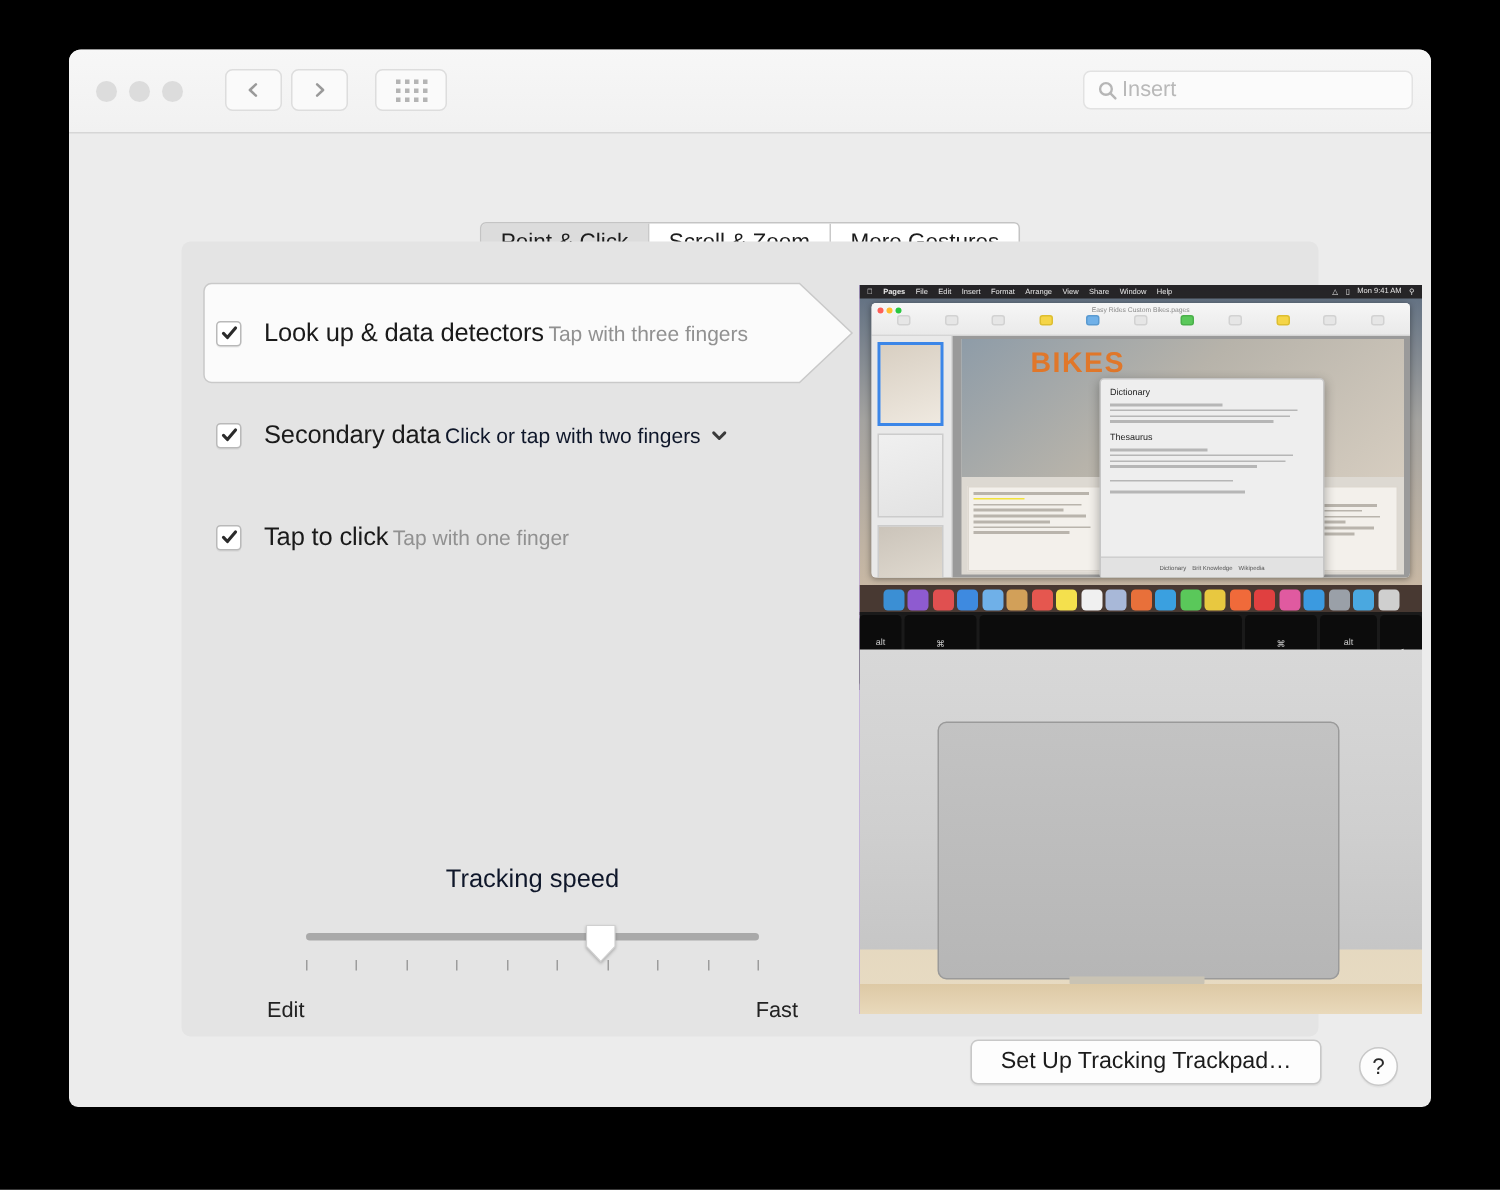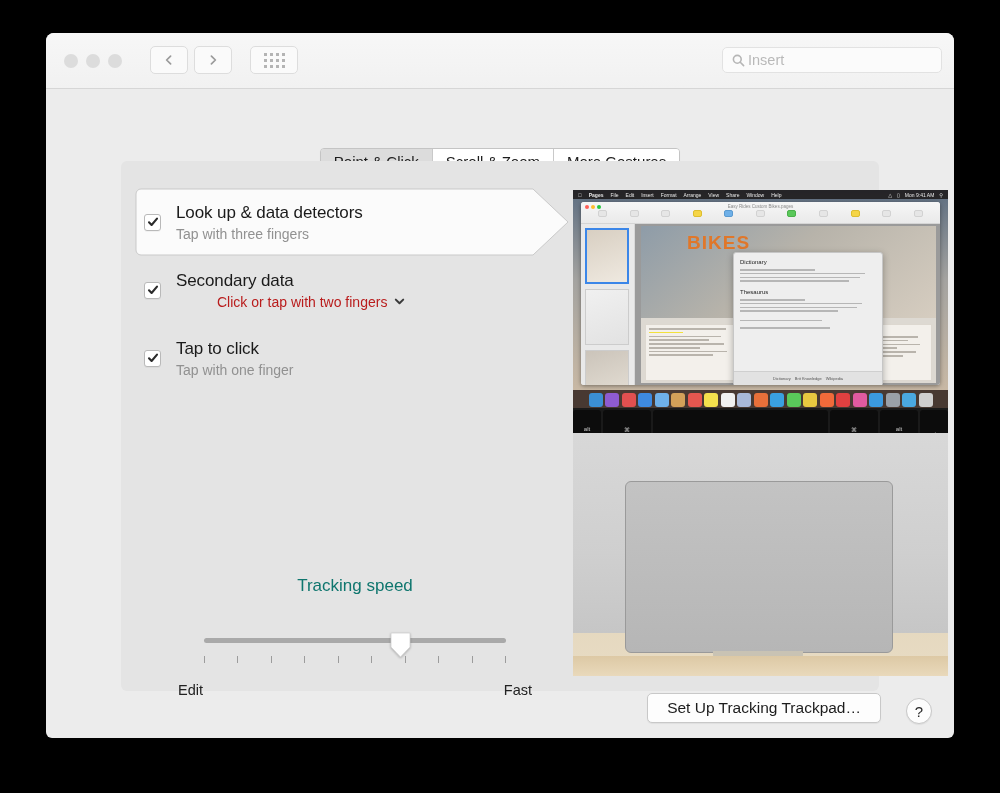--- a/index.html
+++ b/index.html
@@ -132,34 +132,34 @@
     width: 17px; height: 17px; flex: none;
     background: #ffffff;
     border: 1px solid #b9b9b9;
     border-radius: 3px;
     display: flex; align-items: center; justify-content: center;
     box-shadow: 0 1px 0 rgba(0,0,0,0.04);
     margin-right: 15px;
   }
   .checkbox svg { width: 12px; height: 12px; }
   .checkbox path { fill: none; stroke: #2b2b2b; stroke-width: 2.1; stroke-linecap: round; stroke-linejoin: round; }
-  .opttext { display: flex; flex-direction: column; gap: 3px; }
+  .opttext { display: flex; gap: 3px; }
   .opttitle { font-size: 17px; color: #1a1a1a; letter-spacing: -0.1px; }
   .optsub { font-size: 14px; color: #919191; display: flex; align-items: center; gap: 7px; }
-  .optsub.dark { color: #b91c1c; margin-left: 41px; }
+  .optsub.dark { color: #0f172a; }
   .chevdown { width: 11px; height: 11px; }
   .chevdown path { fill: none; stroke: #3a3a3a; stroke-width: 2; stroke-linecap: round; stroke-linejoin: round; }
 
   
   .slider-area { position: absolute; left: 14px; top: 415px; width: 440px; }
   .slider-label {
     text-align: center;
     font-size: 17px;
-    color: #0f766e;
-    margin-bottom: 36px;
+    color: #0f172a;
+    margin-bottom: 20px;
   }
   .track-wrap { position: relative; height: 42px; margin: 0 69px; }
   .track {
     position: absolute; left: 0; right: 0; top: 6px;
     height: 5px; border-radius: 3px;
     background: #a9a9a9;
   }
   .ticks {
     position: absolute; left: 0; right: 0; top: 24px;
     display: flex; justify-content: space-between;

